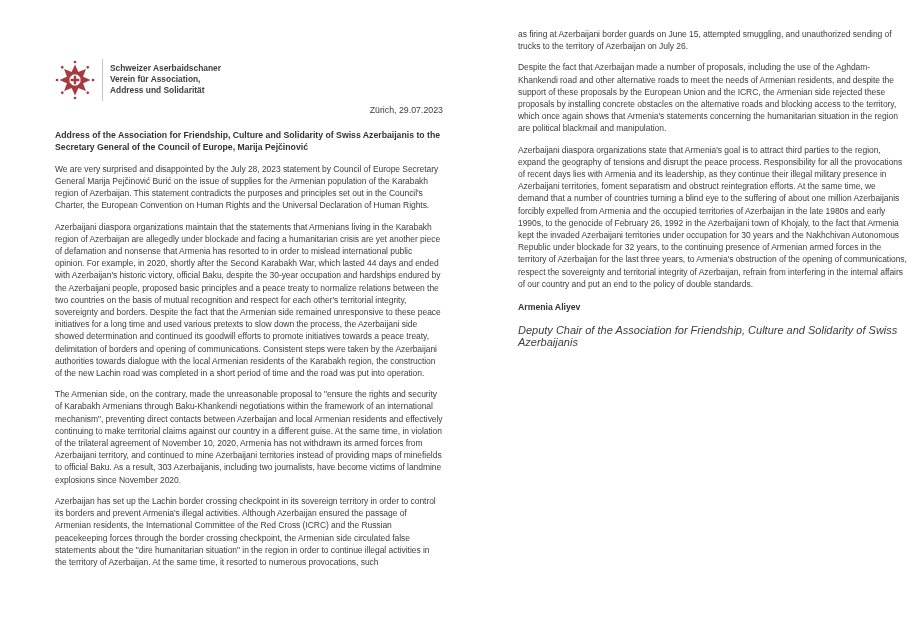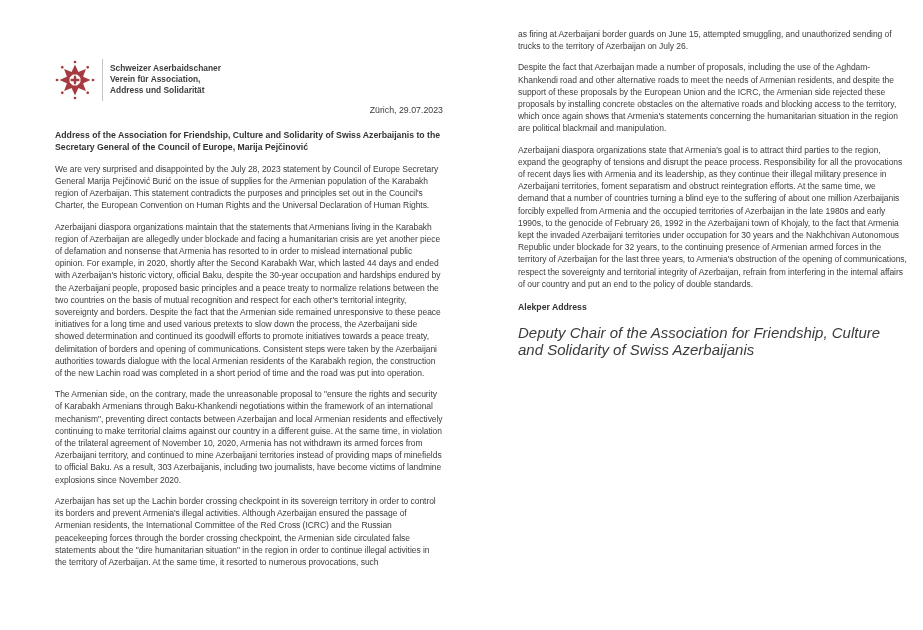--- a/index.html
+++ b/index.html
@@ -39,21 +39,21 @@
   }
   .doc-title {
     font-weight: bold; font-size: 8.7px; line-height: 12.4px;
     margin: 14px 0 9px 0; color: #333333;
   }
   .body-par {
     font-size: 8.5px; line-height: 12.2px; letter-spacing: -0.05px;
     margin: 0 0 9px 0; color: #3c3c3c; text-align: left;
   }
   .sig-name { font-weight: bold; font-size: 8.7px; margin: 12px 0 0 0; color: #333; }
-  .sig-role { font-style: italic; font-size: 15px; margin: 12px 0 0 0; color: #3c3c3c; }
+  .sig-role { font-style: italic; font-size: 11px; margin: 12px 0 0 0; color: #3c3c3c; }
 </style>
 </head>
 <body>
 
 <div class="page-left">
 
   <div class="letterhead">
     <div class="logo-box">
       <svg viewBox="0 0 44 44" width="40" height="44" aria-hidden="true">
         <g>
@@ -94,15 +94,15 @@
   <p class="body-par">Azerbaijani diaspora organizations maintain that the statements that Armenians living in the Karabakh region of Azerbaijan are allegedly under blockade and facing a humanitarian crisis are yet another piece of defamation and nonsense that Armenia has resorted to in order to mislead international public opinion. For example, in 2020, shortly after the Second Karabakh War, which lasted 44 days and ended with Azerbaijan's historic victory, official Baku, despite the 30-year occupation and hardships endured by the Azerbaijani people, proposed basic principles and a peace treaty to normalize relations between the two countries on the basis of mutual recognition and respect for each other's territorial integrity, sovereignty and borders. Despite the fact that the Armenian side remained unresponsive to these peace initiatives for a long time and used various pretexts to slow down the process, the Azerbaijani side showed determination and continued its goodwill efforts to promote initiatives towards a peace treaty, delimitation of borders and opening of communications. Consistent steps were taken by the Azerbaijani authorities towards dialogue with the local Armenian residents of the Karabakh region, the construction of the new Lachin road was completed in a short period of time and the road was put into operation.</p>
   <p class="body-par">The Armenian side, on the contrary, made the unreasonable proposal to "ensure the rights and security of Karabakh Armenians through Baku-Khankendi negotiations within the framework of an international mechanism", preventing direct contacts between Azerbaijan and local Armenian residents and effectively continuing to make territorial claims against our country in a different guise. At the same time, in violation of the trilateral agreement of November 10, 2020, Armenia has not withdrawn its armed forces from Azerbaijani territory, and continued to mine Azerbaijani territories instead of providing maps of minefields to official Baku. As a result, 303 Azerbaijanis, including two journalists, have become victims of landmine explosions since November 2020.</p>
   <p class="body-par">Azerbaijan has set up the Lachin border crossing checkpoint in its sovereign territory in order to control its borders and prevent Armenia's illegal activities. Although Azerbaijan ensured the passage of Armenian residents, the International Committee of the Red Cross (ICRC) and the Russian peacekeeping forces through the border crossing checkpoint, the Armenian side circulated false statements about the "dire humanitarian situation" in the region in order to continue illegal activities in the territory of Azerbaijan. At the same time, it resorted to numerous provocations, such</p>
 
 </div>
 
 <div class="page-right">
   <p class="body-par">as firing at Azerbaijani border guards on June 15, attempted smuggling, and unauthorized sending of trucks to the territory of Azerbaijan on July 26.</p>
   <p class="body-par">Despite the fact that Azerbaijan made a number of proposals, including the use of the Aghdam-Khankendi road and other alternative roads to meet the needs of Armenian residents, and despite the support of these proposals by the European Union and the ICRC, the Armenian side rejected these proposals by installing concrete obstacles on the alternative roads and blocking access to the territory, which once again shows that Armenia's statements concerning the humanitarian situation in the region are political blackmail and manipulation.</p>
   <p class="body-par">Azerbaijani diaspora organizations state that Armenia's goal is to attract third parties to the region, expand the geography of tensions and disrupt the peace process. Responsibility for all the provocations of recent days lies with Armenia and its leadership, as they continue their illegal military presence in Azerbaijani territories, foment separatism and obstruct reintegration efforts. At the same time, we demand that a number of countries turning a blind eye to the suffering of about one million Azerbaijanis forcibly expelled from Armenia and the occupied territories of Azerbaijan in the late 1980s and early 1990s, to the genocide of February 26, 1992 in the Azerbaijani town of Khojaly, to the fact that Armenia kept the invaded Azerbaijani territories under occupation for 30 years and the Nakhchivan Autonomous Republic under blockade for 32 years, to the continuing presence of Armenian armed forces in the territory of Azerbaijan for the last three years, to Armenia's obstruction of the opening of communications, respect the sovereignty and territorial integrity of Azerbaijan, refrain from interfering in the internal affairs of our country and put an end to the policy of double standards.</p>
-  <p class="sig-name">Alekper Address</p>
+  <p class="sig-name">Armenia Aliyev</p>
   <p class="sig-role">Deputy Chair of the Association for Friendship, Culture and Solidarity of Swiss Azerbaijanis</p>
 </div>
 
 </body></html>

